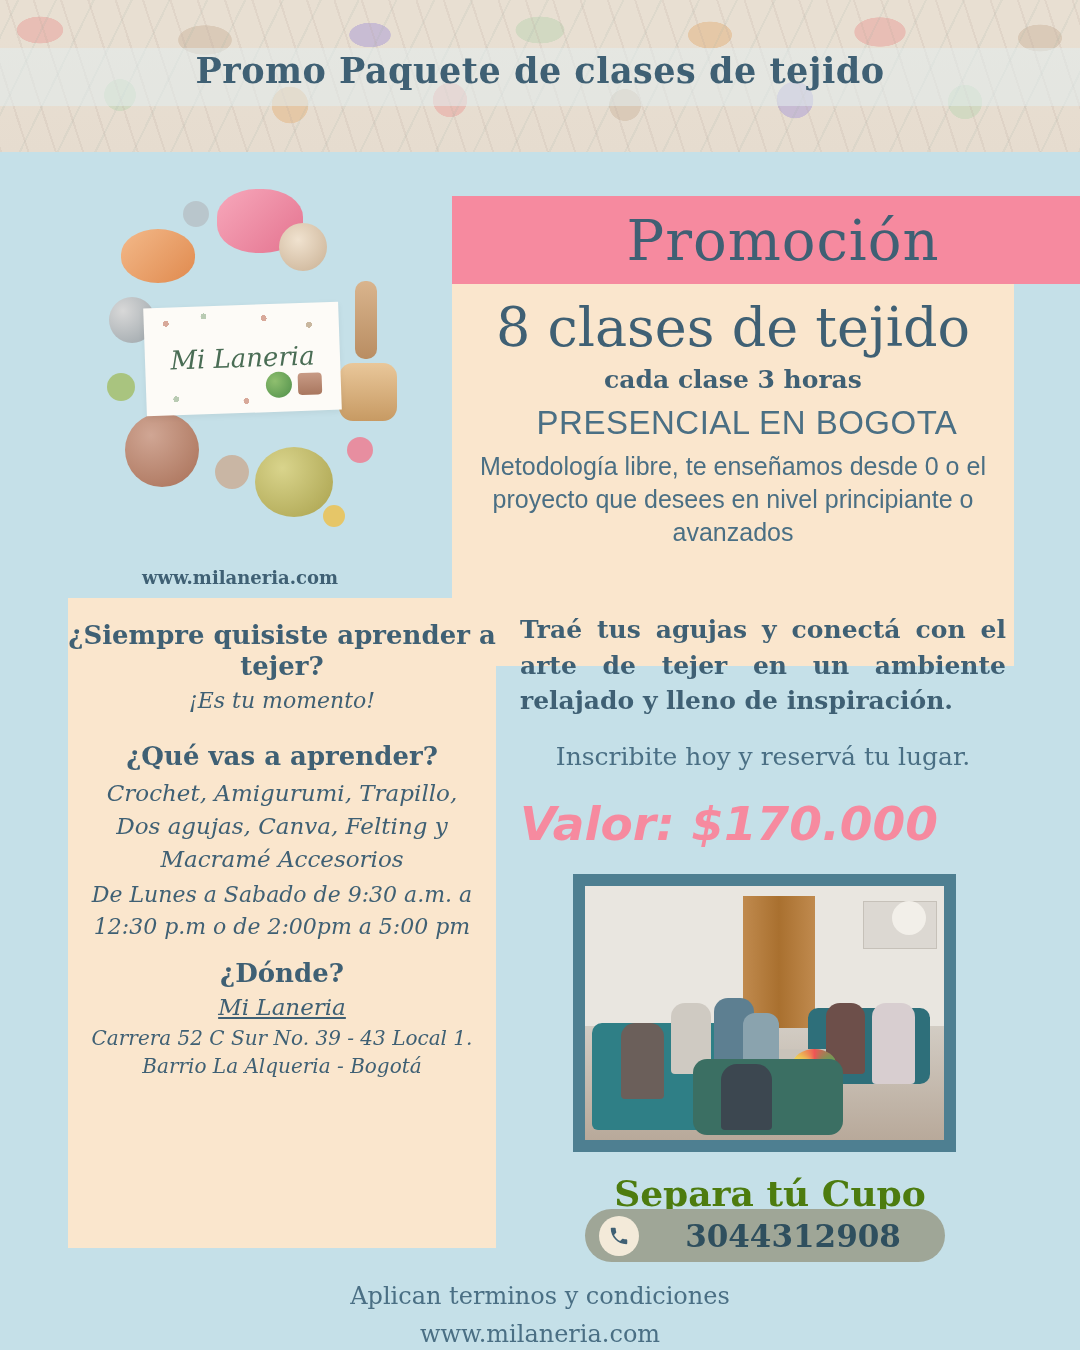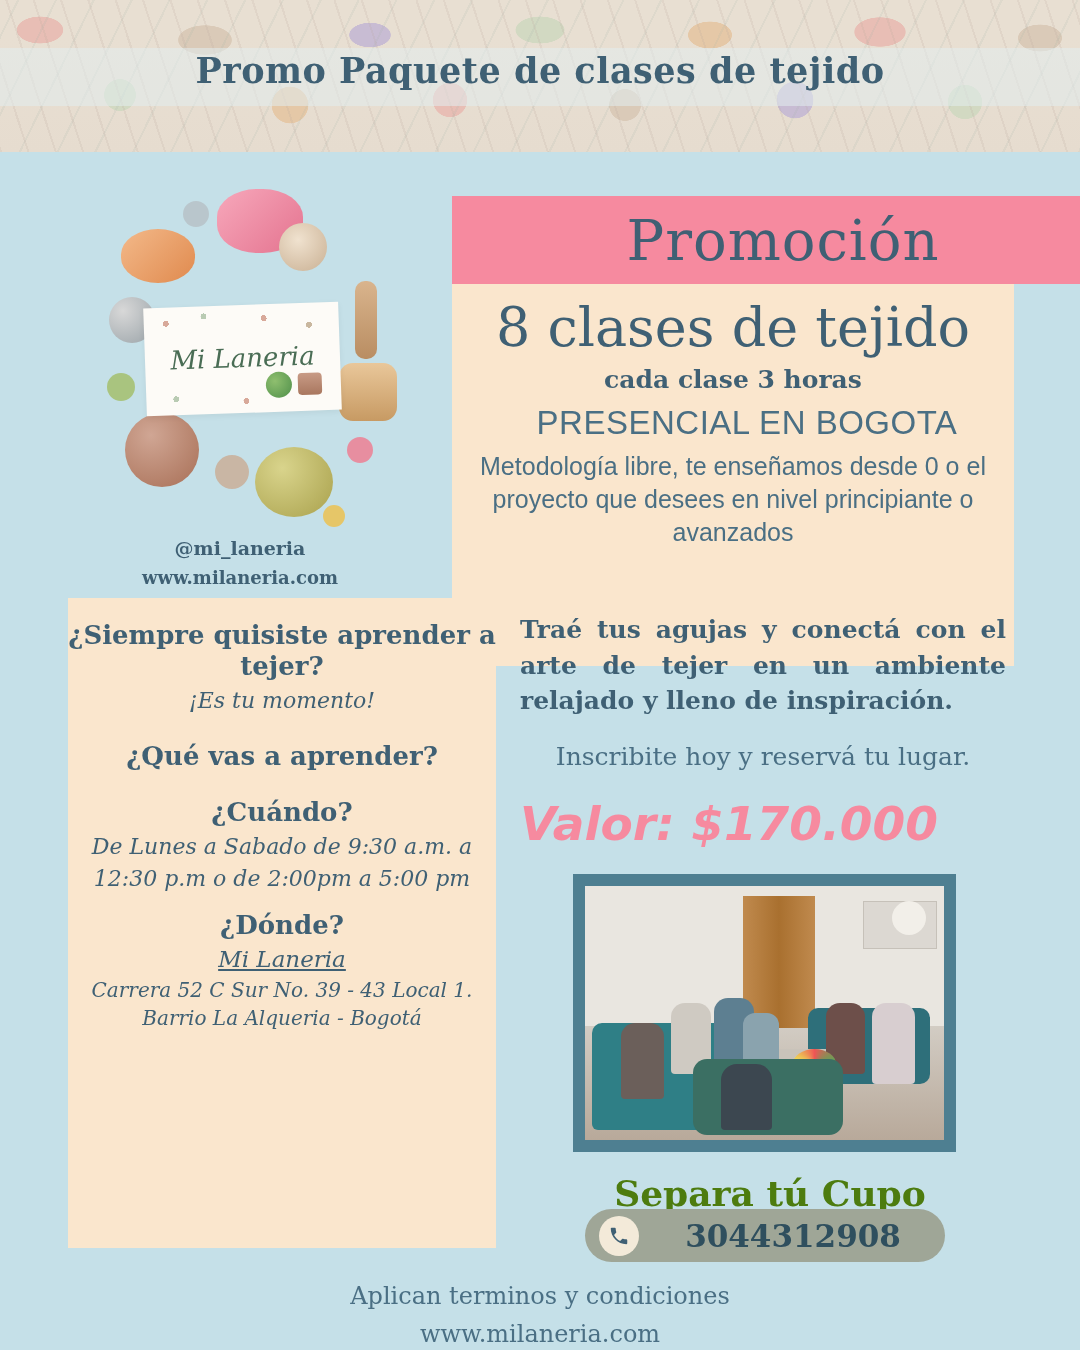--- a/index.html
+++ b/index.html
@@ -433,39 +433,38 @@
     <div class="wreath-item" style="left:280px;top:252px;width:26px;height:26px;background:#e78ea0;"></div>
     <div class="wreath-item" style="left:256px;top:320px;width:22px;height:22px;background:#e6c668;"></div>
 
     <div class="logo-card">
       <div class="dots"></div>
       <div class="logo-name">Mi Laneria</div>
       <div class="logo-yarn-ball"></div>
       <div class="logo-spool"></div>
     </div>
   </div>
-  <div class="handle-ig">@mi_laneria</div>
   <div class="handle-web">www.milaneria.com</div>
 </div>
 
 <div class="promo-banner">
   <span>Promoción</span>
 </div>
 <div class="promo-body">
   <div class="promo-h1">8 clases de tejido</div>
   <div class="promo-h2">cada clase 3 horas</div>
   <div class="promo-h3">PRESENCIAL EN BOGOTA</div>
   <div class="promo-p">Metodología libre, te enseñamos desde 0 o el proyecto que desees en nivel principiante o avanzados</div>
 </div>
 
 <div class="info-panel">
   <div class="info-q">¿Siempre quisiste aprender a tejer?</div>
   <div class="info-sub-italic">¡Es tu momento!</div>
   <div class="info-q2">¿Qué vas a aprender?</div>
-  <div class="info-q3">¿Cuándo?</div>
+  <div class="info-list">Crochet, Amigurumi, Trapillo, Dos agujas, Canva, Felting y Macramé Accesorios</div>
   <div class="info-when">De Lunes a Sabado de 9:30 a.m. a 12:30 p.m o de 2:00pm a 5:00 pm</div>
   <div class="info-q4">¿Dónde?</div>
   <div class="info-place">Mi Laneria</div>
   <div class="info-addr">Carrera 52 C Sur No. 39 - 43 Local 1. Barrio La Alqueria - Bogotá</div>
 </div>
 
 <div class="pitch">Traé tus agujas y conectá con el arte de tejer en un ambiente relajado y lleno de inspiración.</div>
 <div class="pitch-sub">Inscribite hoy y reservá tu lugar.</div>
 <div class="price">Valor:  $170.000</div>
 

